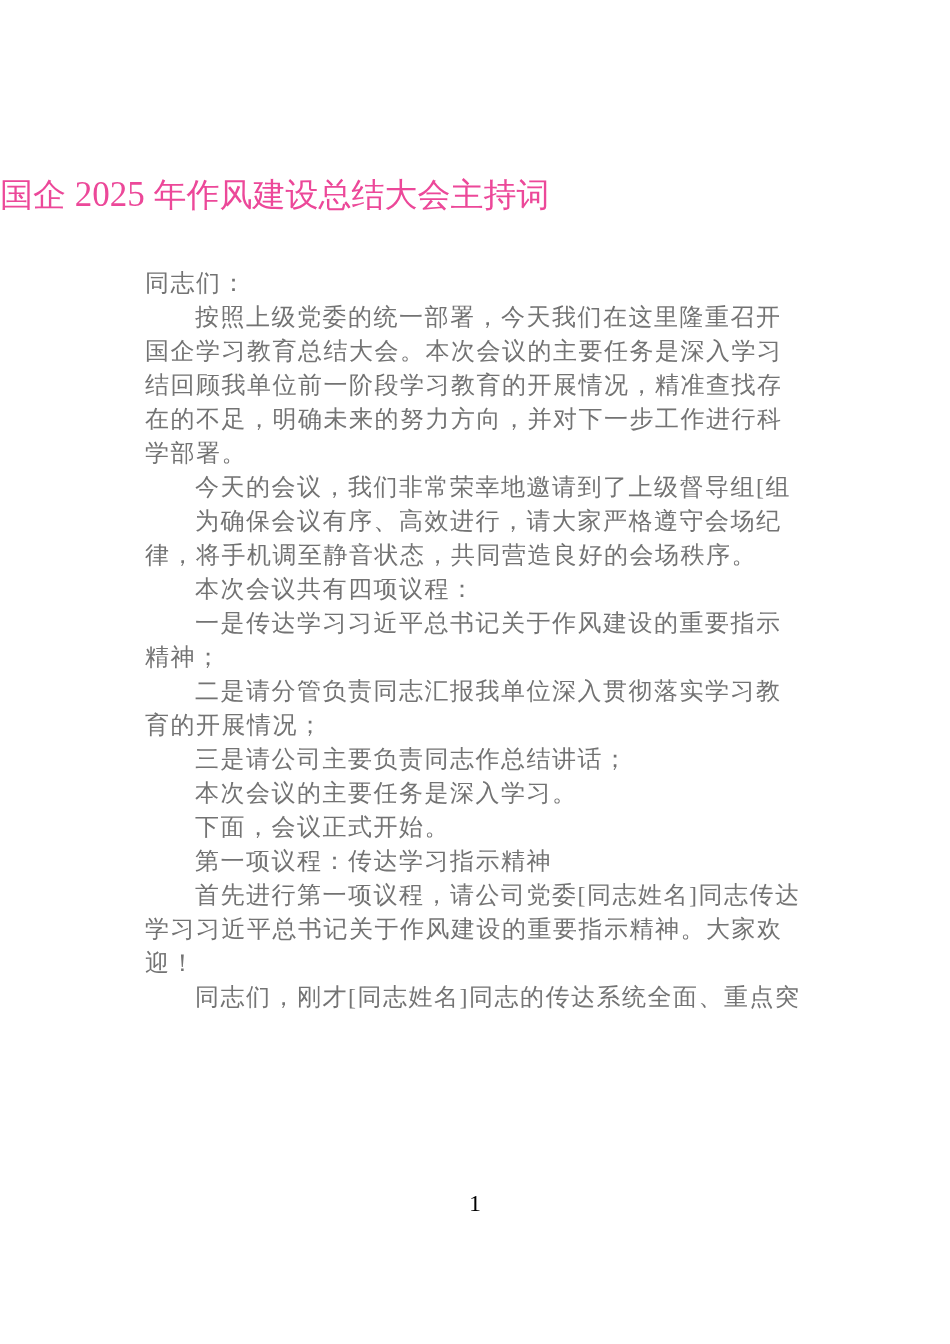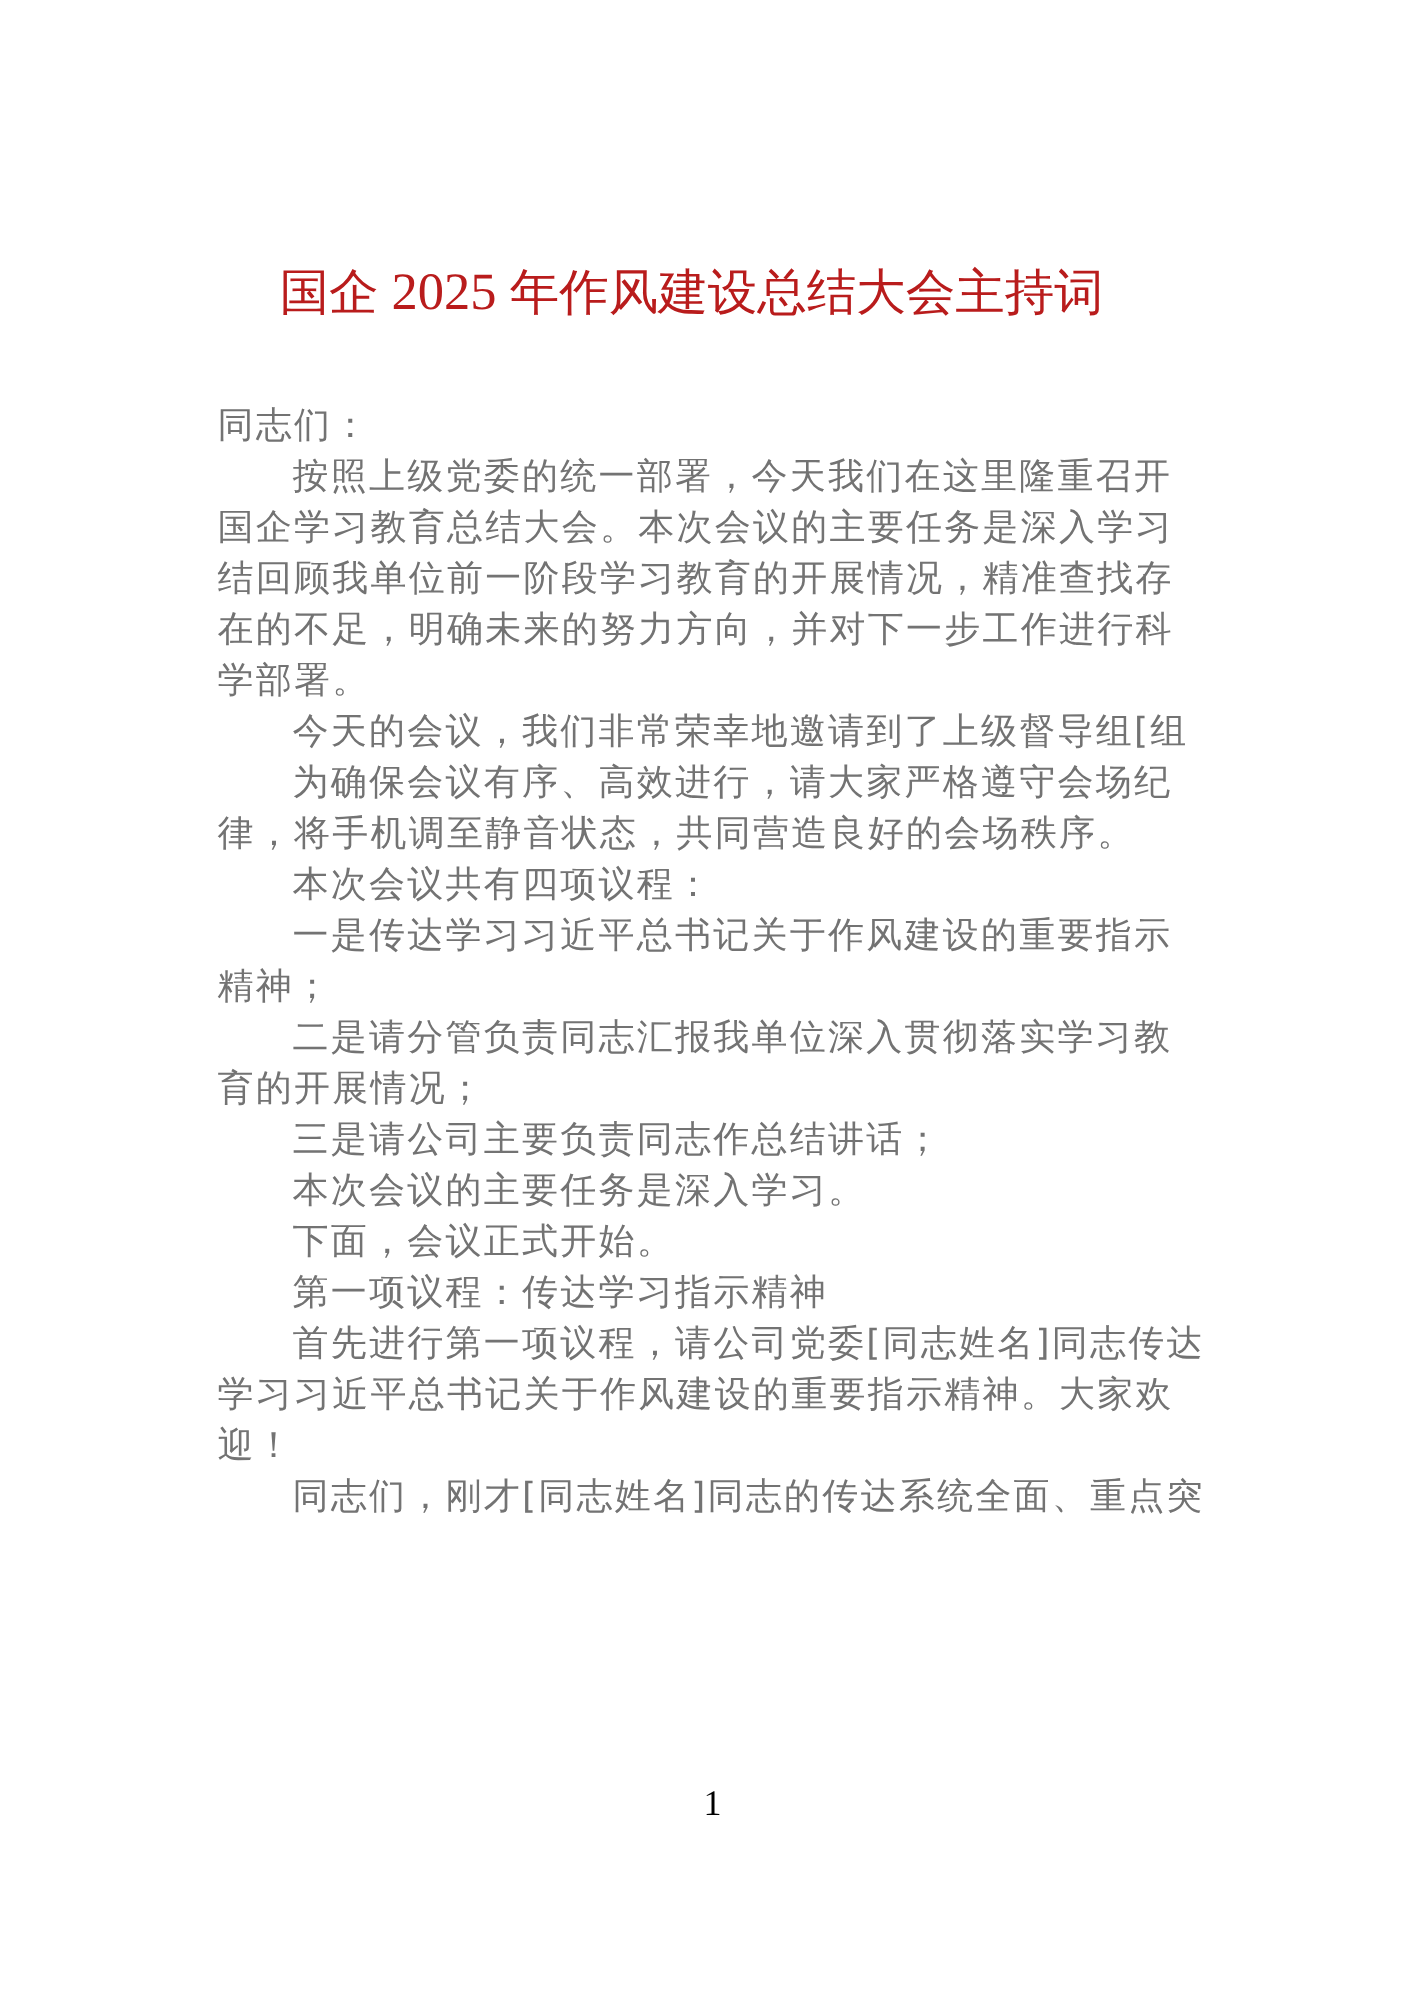--- a/index.html
+++ b/index.html
@@ -3,35 +3,35 @@
   <meta charset="utf-8">
   <style>
     html, body { margin: 0; padding: 0; background: #ffffff; }
     body { width: 950px; height: 1344px; position: relative; overflow: hidden; }
     .page {
       position: absolute; left: 0; top: 0; width: 950px; height: 1344px;
       background: #ffffff; color: #000000;
     }
     .title {
       position: absolute; left: 0; top: 172px; width: 922px;
-      text-align: center;
+      text-align: left;
       font-family: "DejaVu Sans", sans-serif;
       font-size: 33px; line-height: 46px;
       letter-spacing: 0px;
-      color: #b91c1c;
+      color: #ec4899;
     }
     .title .num { font-family: "Liberation Serif", serif; font-size: 35px; }
     .body {
       position: absolute; left: 145px; top: 266px; width: 670px;
       font-family: "DejaVu Sans", sans-serif;
       font-size: 24px; line-height: 34px;
       color: #737373;
     }
     .line { display: block; height: 34px; white-space: nowrap; letter-spacing: 1.5px; }
-    .ind { padding-left: 50px; }
+    .ind { padding-left: 50px; font-family: Liberation Serif, serif; }
     .pageno {
       position: absolute; left: 0; top: 1186px; width: 950px; text-align: center;
       font-family: "Liberation Serif", serif; font-size: 24px; line-height: 34px;
     }
   </style>
 </head>
 <body>
 
 <div class="page">
   <div class="title">

